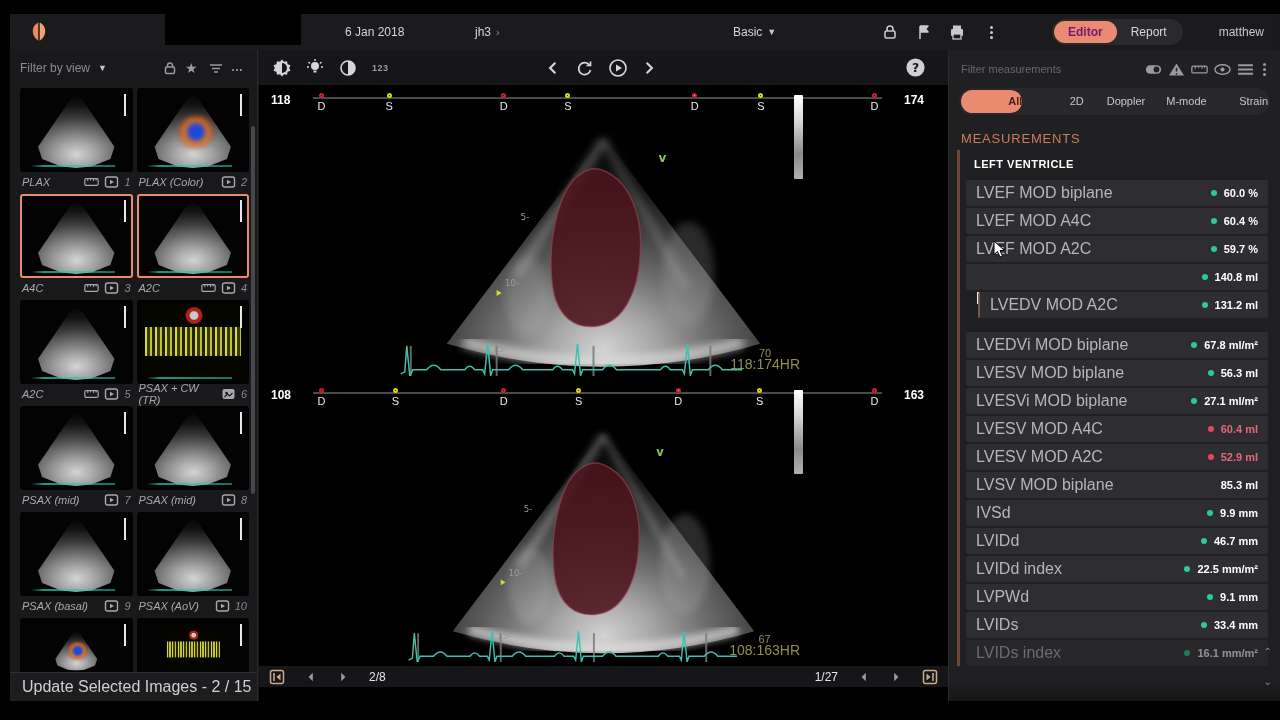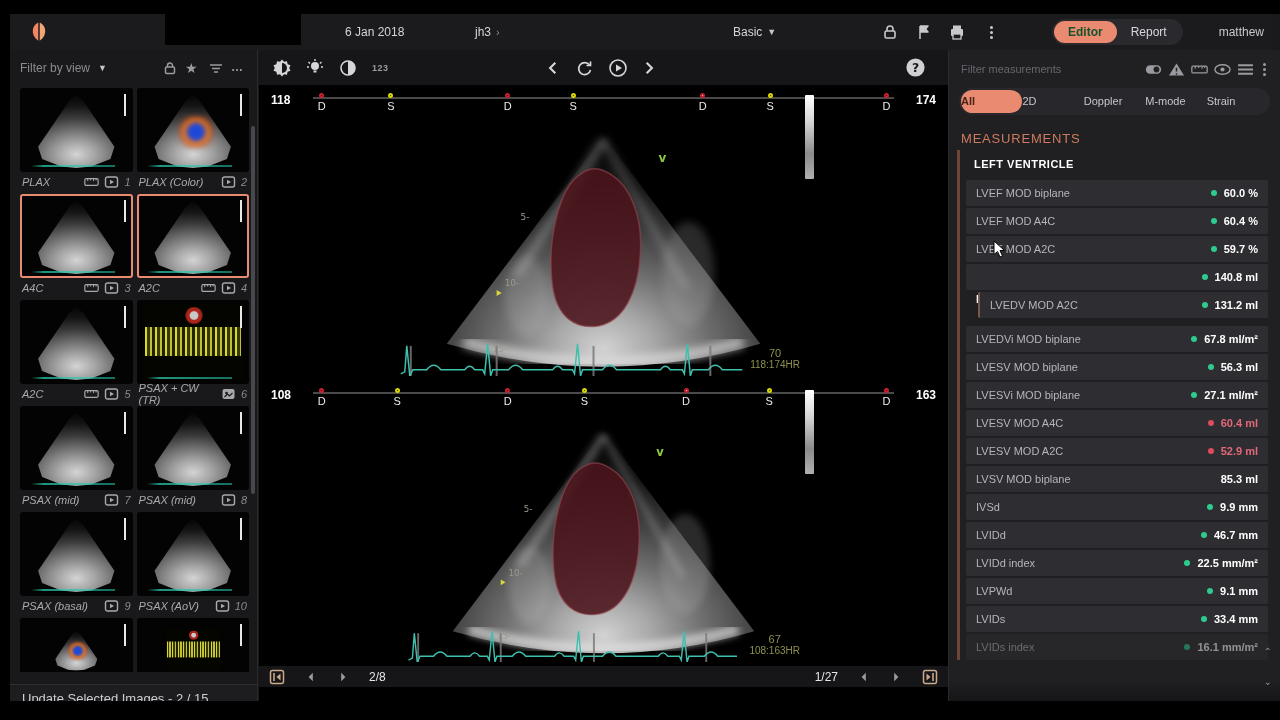--- a/index.html
+++ b/index.html
@@ -18,21 +18,21 @@
   .crumb-arrow { color:#8a8a90; font-size:11px; }
   .hdr-mode { position:absolute; left:723px; display:flex; align-items:center; gap:5px; }
   .caret { color:#c5c5c8; font-size:9px; }
   .hdr-ico { position:absolute; top:9px; width:18px; height:18px; color:#c9c9cd; }
   .kebab { display:flex; flex-direction:column; gap:2px; align-items:center; justify-content:center; }
   .kebab i { width:3px; height:3px; border-radius:50%; background:#c9c9cd; }
   .mode-pills { position:absolute; left:1042px; top:5px; height:26px; background:#2a2a2e;
     border-radius:14px; display:flex; align-items:center; padding:2px; }
   .pill { padding:0 14px; height:22px; line-height:22px; border-radius:12px; font-size:12px;
     color:#d8d8dc; cursor:pointer; }
-  .pill.active { background:#ea8a70; color:#14532d; font-weight:bold; }
+  .pill.active { background:#ea8a70; color:#701a75; font-weight:bold; }
   .hdr-user { position:absolute; right:8px; color:#c9c9cd; }
 
   
   .sidebar { position:absolute; left:0; top:36px; width:248px; bottom:0; background:#19191b;
     border-right:1px solid #2a2a2c; overflow:hidden; }
   .sb-filter { height:36px; display:flex; align-items:center; padding:0 10px; color:#8a8a90;
     font-size:12px; }
   .sb-filter .sp { flex:1; }
   .sb-ic { width:16px; height:16px; margin-left:7px; color:#9a9aa0; }
   .thumb-grid { position:absolute; left:10px; right:8px; top:38px; bottom:29px;
@@ -55,79 +55,79 @@
   .thumb-fan.small { transform:scale(.55); transform-origin:50% 20%; }
   .tgc-bar { position:absolute; right:5px; top:4px; width:2px; height:22px; background:#e8e8e8; }
   .ecgmini { position:absolute; left:8%; right:14%; bottom:3px; height:2px;
     background:linear-gradient(90deg, rgba(40,200,170,0), rgba(40,200,170,.75) 15%, rgba(40,200,170,.55)); }
   .thumb-label { height:20px; display:flex; align-items:center; color:#a9a9ad; font-size:11px;
     padding:0 2px;font-style:italic; }
   .thumb-label .sp { flex:1; }
   .t-ico { width:15px; height:12px; margin-left:5px; color:#a9a9ad; flex:none; }
   .t-num { color:#8a8a8e; margin-left:5px; font-size:11px; }
   .sb-scroll { position:absolute; right:2px; top:76px; width:4px; height:368px; background:#47474c; border-radius:2px; }
-  .sb-update { position:absolute; left:0; right:0; bottom:0; height:17px; background:#1d1d20;
-    border-top:1px solid #2f2f33; color:#cfcfd2; font-size:13px; line-height:28px; padding-left:12px; }
+  .sb-update { position:absolute; left:0; right:0; bottom:0; height:29px; background:#1d1d20;
+    border-top:1px solid #2f2f33; color:#cfcfd2; font-size:16px; line-height:28px; padding-left:12px; }
 
   
   .viewer { position:absolute; left:249px; top:36px; width:689px; bottom:0; background:#000; }
   .vtoolbar { height:35px; background:#161618; display:flex; align-items:center; position:relative; }
   .vt-ico { width:20px; height:20px; margin-left:13px; color:#d6d6d9; }
   .framecount { color:#9a9aa0; font-size:9px; font-weight:bold; margin-left:14px; letter-spacing:.5px; }
   .vt-center { position:absolute; left:287px; display:flex; align-items:center; gap:14px; }
   .vt-help { position:absolute; right:22px; top:7px; width:21px; height:21px; }
   .clip { position:relative; }
   .clip1 { height:295px; }
   .clip2 { height:286px; }
-  .timeline { display:flex; padding:8px 12px 0 12px; }
+  .timeline { display:flex; padding:8px 24px 0 12px; }
   .tl-num { width:36px; color:#fff; font-size:12px; font-weight:bold; flex:none; }
   .tl-num.right { text-align:right; }
   .tl-line { flex:1; position:relative; height:30px; margin:0 6px; }
   .tl-line::before { content:""; position:absolute; left:0; right:0; top:4px; height:2px; background:#4a4a4a; }
   .marker { position:absolute; top:0; transform:translateX(-50%); display:flex; flex-direction:column;
     align-items:center; width:16px; }
   .mdot { width:5px; height:5px; border-radius:50%; border:2.5px solid #888; background:#0a0a0a; }
   .marker.D .mdot { border-color:#cc1f2e; }
   .marker.S .mdot { border-color:#d8d800; }
   .marker.filled .mdot { background:radial-gradient(circle,#fff 0 1.5px,#cc1f2e 1.6px); border-color:#cc1f2e; }
   .mletter { color:#ececec; font-size:11px; margin-top:2px; }
   .playhead { position:absolute; left:84.6%; top:2px; width:9px; height:84px; z-index:3;
     background:linear-gradient(#ffffff, #d8d8d8 30%, #8a8a8a 70%, #b0b0b0); border-radius:1px; }
   .echo-svg { position:absolute; left:0; bottom:4px; width:689px; }
   .hr-readout { position:absolute; right:148px; bottom:10px; text-align:center; color:#8f8f4f;
     font-size:11px; line-height:11px; z-index:4; }
-  .hr-readout .rng { font-size:10px; }
+  .hr-readout .rng { font-size:14px; }
   .vpager { height:21px; background:#161618; display:flex; align-items:center; position:relative;
     color:#e6e6e9; font-size:12px; }
   .pg-ico { width:16px; height:16px; color:#c9a98c; }
   .pg-arrow { width:12px; height:12px; color:#9a9aa0; }
   .pg-left { display:flex; align-items:center; gap:20px; margin-left:10px; }
   .pg-right { position:absolute; right:10px; display:flex; align-items:center; gap:20px; }
 
   
   .mpanel { position:absolute; left:938px; top:36px; right:0; bottom:0; background:#202023;
     border-left:1px solid #2a2a2c; overflow:hidden; }
   .mp-filter { height:38px; display:flex; align-items:center; padding:0 12px; }
   .mp-filter input { background:transparent; border:none; outline:none; color:#cfcfd2; font-size:11px; width:130px; }
   .mp-filter input::placeholder { color:#66666c; }
   .mp-filter .sp { flex:1; }
   .mp-ic { width:17px; height:15px; margin-left:6px; color:#9a9aa0; }
   .mtabs { margin:0 10px; background:#28282c; border-radius:14px; height:27px; display:flex;
     align-items:center; padding:2px; }
-  .mtab { flex:1; text-align:left; font-size:11px; color:#c6c6cb; height:23px; line-height:23px;
+  .mtab { flex:1; text-align:right; font-size:11px; color:#c6c6cb; height:23px; line-height:23px;
     border-radius:12px; cursor:pointer; }
   .mtab.active { background:#ea8a70; color:#462216; font-weight:bold; }
   .mp-title { margin:16px 0 4px 12px; color:#ce7a5e; font-size:13px; font-weight:normal; letter-spacing:.8px; }
   .msection { margin-left:8px; border-left:3px solid #6e4638; padding-right:12px; }
   .msec-title { padding:8px 0 10px 14px; color:#fff; font-size:11px; font-weight:bold; letter-spacing:.5px; }
   .m-rows { display:flex; flex-direction:column; gap:2px; padding-left:6px; }
   .m-row { height:26px; background:#2e2e32; border-radius:2px; display:flex; align-items:center;
     padding:0 10px; cursor:pointer; }
-  .m-row.gap { margin-top:6px; }
-  .m-label { flex:1; color:#b5b5ba; font-size:11px; }
+  .m-row.gap { margin-top:12px; }
+  .m-label { flex:1; color:#b5b5ba; font-size:16px; }
   .m-row.bold .m-label { color:#fff; font-weight:bold;margin-top:44px; }
   .m-row.sub { margin-left:12px; border-left:2px solid #7a5848; }
   .dot { width:6px; height:6px; border-radius:50%; margin-right:7px; flex:none; }
   .dot.green { background:#2fcb8e; }
   .dot.red { background:#e04a5e; }
   .m-value { color:#fff; font-size:11px; font-weight:bold; }
   .m-row.valred .m-value { color:#e2687a; }
   .m-row.faded { opacity:.5; }
   .mp-fade { position:absolute; left:0; right:0; bottom:0; height:22px; z-index:5;
     background:linear-gradient(rgba(21,21,23,0), rgba(21,21,23,.92)); pointer-events:none; }

